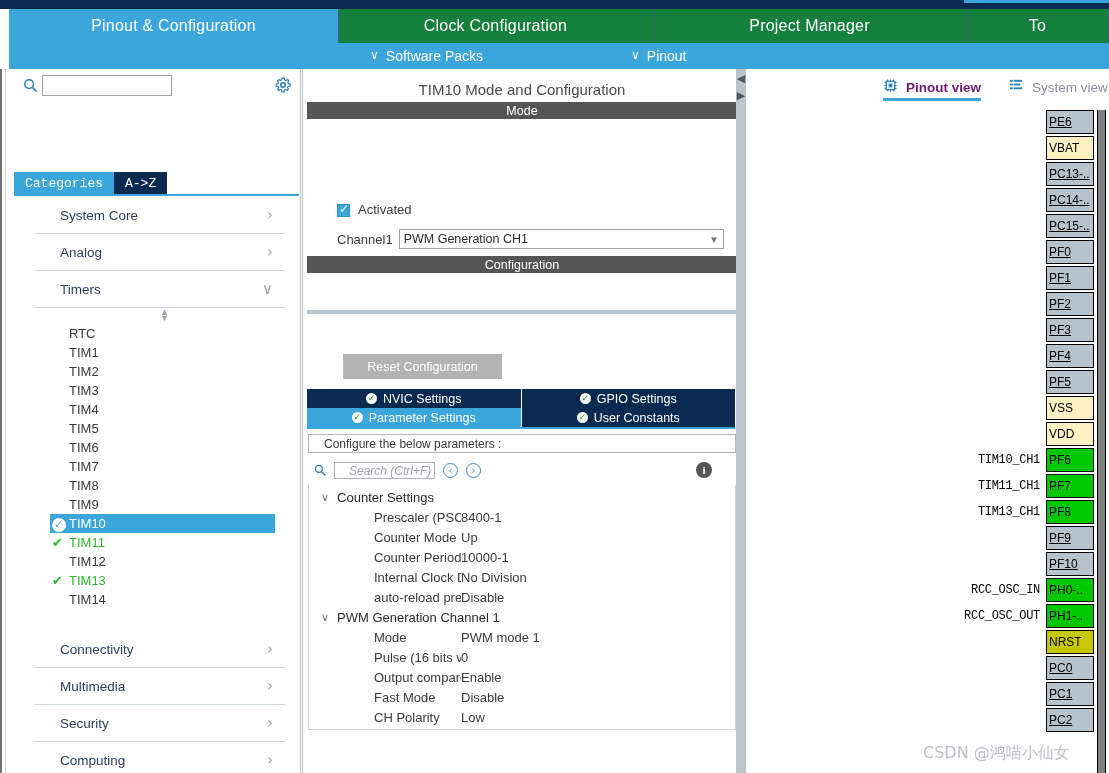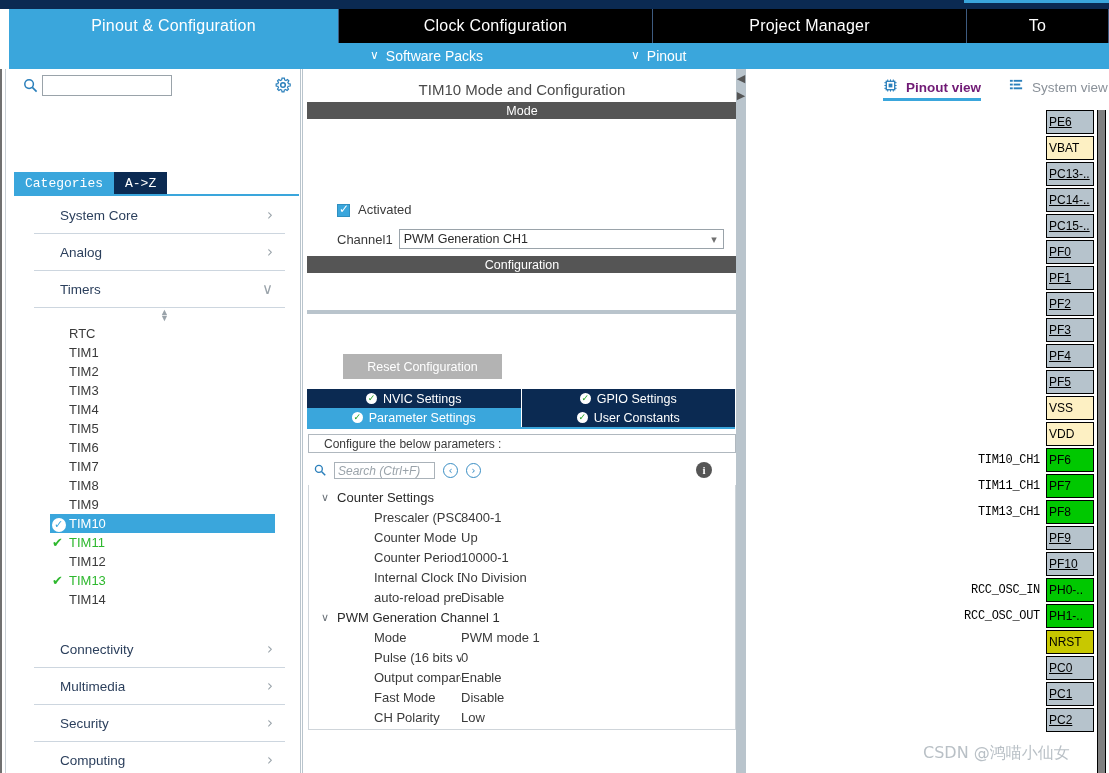--- a/index.html
+++ b/index.html
@@ -17,21 +17,21 @@
     background: #0b2a52;
   }
   .top-strip-accent {
     position: absolute; right: 0; top: 0; width: 145px; height: 3px;
     background: #3aa6dc;
   }
 
   
   .tabbar {
     position: absolute; left: 9px; top: 9px; width: 1100px; height: 34px;
-    background: #000000; display: flex;
+    background: #15803d; display: flex;
   }
   .tab {
     height: 34px; display: flex; align-items: center; justify-content: center;
     color: #ffffff; font-size: 16px; letter-spacing: .2px;
     border-right: 1px solid #3d5b80;
     user-select: none;
   }
   .tab.active { background: #3aa6dc; }
 
   
@@ -208,21 +208,21 @@
     border: 1px solid #b0b8bf; display: flex; align-items: center;
     padding-left: 15px; font-size: 12px; color: #3a3a3a; background: #fff;
   }
   .param-search {
     position: absolute; left: 5px; top: 389px; width: 428px; height: 25px;
     display: flex; align-items: center; gap: 8px; padding-left: 6px;
   }
   .ps-input {
     width: 101px; height: 17px; border: 1px solid #aab2b9; background: #fff;
     font-size: 12px; color: #9aa3aa; font-style: italic;
-    display: flex; align-items: center; padding-left: 3px;
+    display: flex; align-items: center; padding-left: 14px;
   }
   .navcircle {
     width: 15px; height: 15px; border-radius: 50%; border: 1px solid #3a8ec4;
     color: #3a8ec4; font-size: 10px; display: flex; align-items: center;
     justify-content: center; font-family: "DejaVu Sans", sans-serif;
   }
   .info-i {
     position: absolute; right: 24px; top: 4px; width: 16px; height: 16px;
     border-radius: 50%; background: #555555; color: #ffffff; font-size: 11px;
     font-weight: bold; display: flex; align-items: center; justify-content: center;

